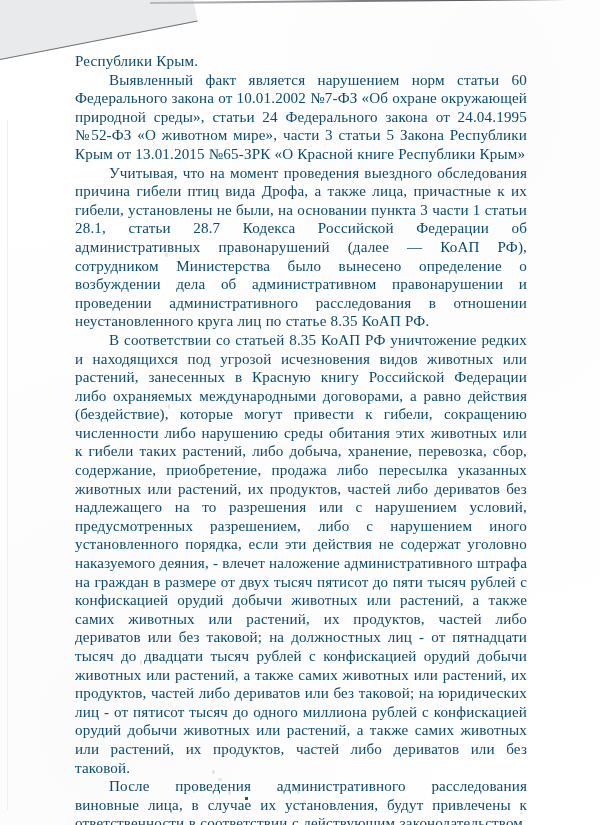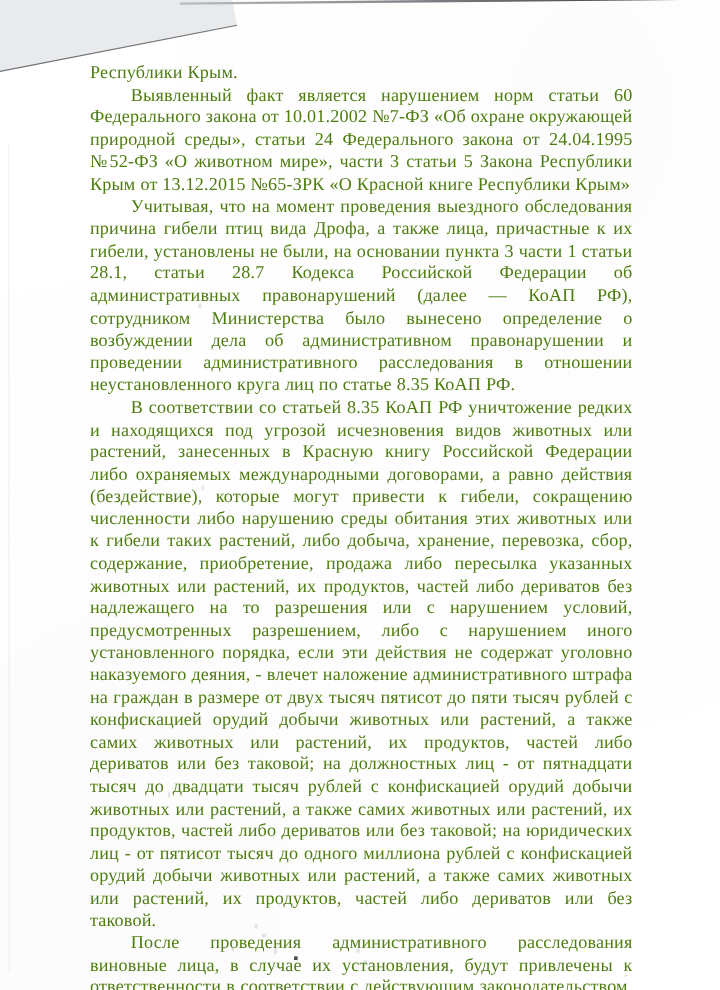--- a/index.html
+++ b/index.html
@@ -76,21 +76,21 @@
     top: 52px;
     width: 452px;
   }
 
   .para {
     margin: 0 0 0 0;
     text-align: justify;
     text-justify: inter-word;
     font-size: 15.1px;
     line-height: 18.6px;
-    color: #4d7c0f;
+    color: #0c4a6e;
     letter-spacing: 0.01em;
     word-spacing: 0.01em;
   }
 
   .para.indent {
     text-indent: 34px;
   }
 
   
   .para + .para {
@@ -118,21 +118,21 @@
   <div class="paper-tint"></div>
 
   <div class="scan-corner"></div>
   <div class="scan-top-edge"></div>
   <div class="scan-left-edge"></div>
 
   <div class="doc-body">
 
     <p class="para">Республики Крым.</p>
 
-    <p class="para indent">Выявленный факт является нарушением норм статьи 60 Федерального закона от 10.01.2002 №7-ФЗ «Об охране окружающей природной среды», статьи 24 Федерального закона от 24.04.1995 №52-ФЗ «О животном мире», части 3 статьи 5 Закона Республики Крым от 13.12.2015 №65-ЗРК «О Красной книге Республики Крым»</p>
+    <p class="para indent">Выявленный факт является нарушением норм статьи 60 Федерального закона от 10.01.2002 №7-ФЗ «Об охране окружающей природной среды», статьи 24 Федерального закона от 24.04.1995 №52-ФЗ «О животном мире», части 3 статьи 5 Закона Республики Крым от 13.01.2015 №65-ЗРК «О Красной книге Республики Крым»</p>
 
     <p class="para indent">Учитывая, что на момент проведения выездного обследования причина гибели птиц вида Дрофа, а также лица, причастные к их гибели, установлены не были, на основании пункта 3 части 1 статьи 28.1, статьи 28.7 Кодекса Российской Федерации об административных правонарушений (далее — КоАП РФ), сотрудником Министерства было вынесено определение о возбуждении дела об административном правонарушении и проведении административного расследования в отношении неустановленного круга лиц по статье 8.35 КоАП РФ.</p>
 
     <p class="para indent">В соответствии со статьей 8.35 КоАП РФ уничтожение редких и находящихся под угрозой исчезновения видов животных или растений, занесенных в Красную книгу Российской Федерации либо охраняемых международными договорами, а равно действия (бездействие), которые могут привести к гибели, сокращению численности либо нарушению среды обитания этих животных или к гибели таких растений, либо добыча, хранение, перевозка, сбор, содержание, приобретение, продажа либо пересылка указанных животных или растений, их продуктов, частей либо дериватов без надлежащего на то разрешения или с нарушением условий, предусмотренных разрешением, либо с нарушением иного установленного порядка, если эти действия не содержат уголовно наказуемого деяния, - влечет наложение административного штрафа на граждан в размере от двух тысяч пятисот до пяти тысяч рублей с конфискацией орудий добычи животных или растений, а также самих животных или растений, их продуктов, частей либо дериватов или без таковой; на должностных лиц - от пятнадцати тысяч до двадцати тысяч рублей с конфискацией орудий добычи животных или растений, а также самих животных или растений, их продуктов, частей либо дериватов или без таковой; на юридических лиц - от пятисот тысяч до одного миллиона рублей с конфискацией орудий добычи животных или растений, а также самих животных или растений, их продуктов, частей либо дериватов или без таковой.</p>
 
     <p class="para indent">После проведения административного расследования виновные лица, в случае их установления, будут привлечены к ответственности в соответствии с действующим законодательством, а также приняты меры по устранению выявленного нарушения природоохранного законодательства.</p>
 
   </div>
 
   <div class="speckle" style="left:212px; top:770px; width:3px; height:4px;"></div>

